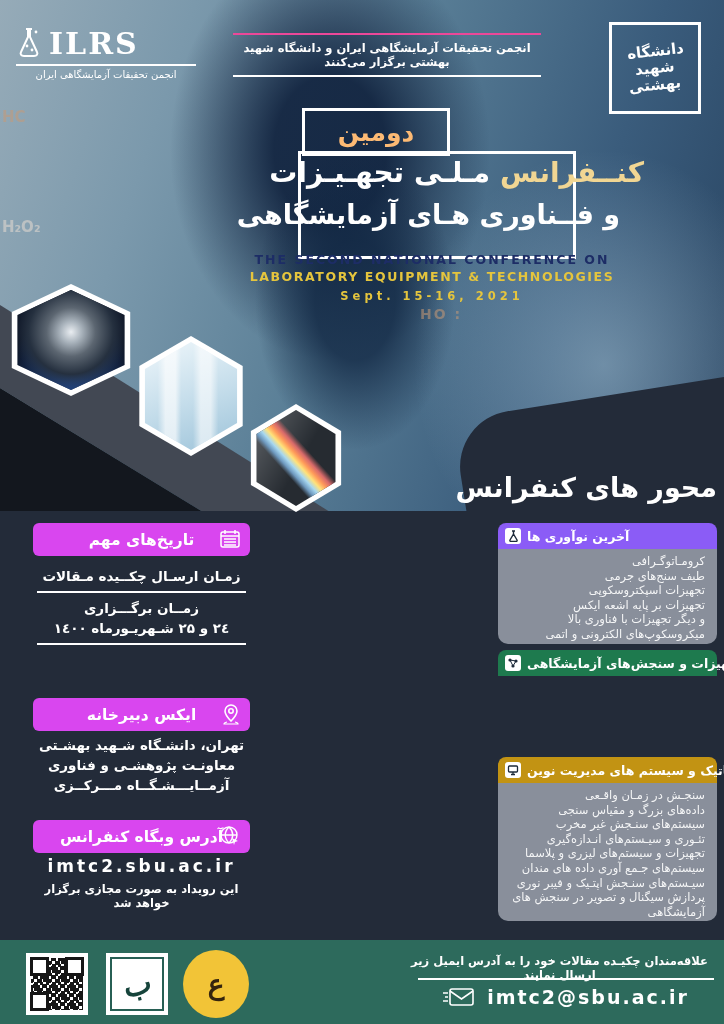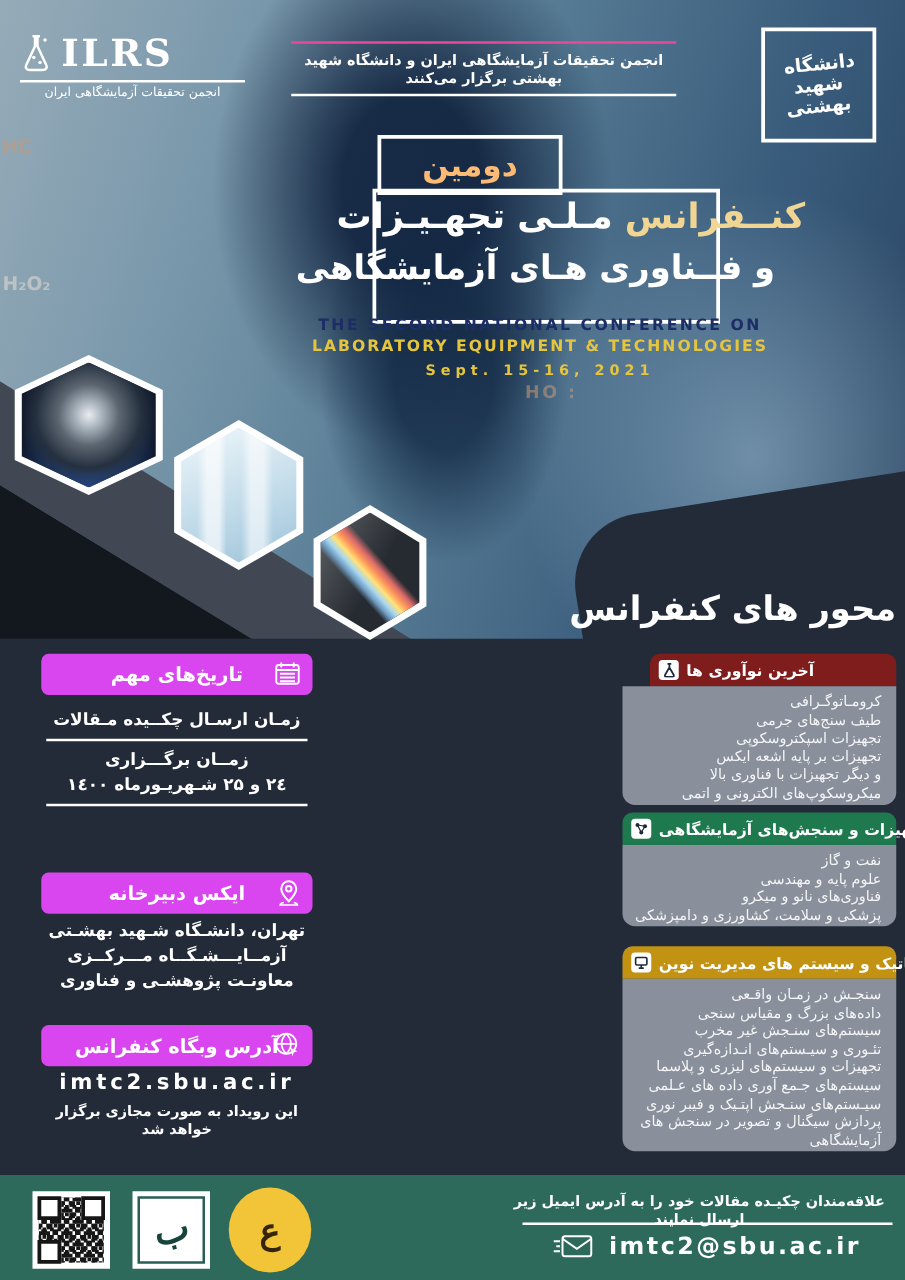--- a/index.html
+++ b/index.html
@@ -69,21 +69,21 @@
   .en-block{position:absolute;left:242px;top:252px;width:380px;z-index:5;text-align:center;font-weight:bold;}
   .en1{color:#1d2d66;font-size:12.5px;letter-spacing:2px;}
   .en2{color:#e5c53d;font-size:12.5px;letter-spacing:1.6px;margin-top:2px;}
   .en-date{color:#e5c53d;font-size:11.5px;letter-spacing:4px;margin-top:5px;}
   
   .topics-heading{position:absolute;right:7px;top:472px;width:320px;z-index:5;color:#fff;direction:rtl;
                   text-align:right;font-size:27px;font-weight:bold;}
   .topic-box{position:absolute;left:498px;width:219px;z-index:5;}
   .tb1{top:523px;} .tb2{top:650px;} .tb3{top:757px;}
   .topic-header{height:26px;border-radius:8px 8px 0 0;display:flex;align-items:center;gap:6px;padding:0 7px;}
-  .tb1 .topic-header{background:#7f1d1d;margin-left:22px;} .tb2 .topic-header{background:#1e7a4e;} .tb3 .topic-header{background:#c29313;}
+  .tb1 .topic-header{background:#8b5cf6;} .tb2 .topic-header{background:#1e7a4e;} .tb3 .topic-header{background:#c29313;}
   .topic-ico{width:16px;height:16px;background:#fff;border-radius:3px;display:flex;align-items:center;justify-content:center;flex:0 0 16px;}
   .topic-title{color:#fff;font-size:12.5px;font-weight:bold;direction:rtl;white-space:nowrap;}
   .topic-body{background:rgba(160,166,177,.82);border-radius:0 0 10px 10px;padding:5px 12px 2px 8px;}
   .topic-item{color:#f4f5f6;font-size:11.5px;line-height:14.6px;direction:rtl;text-align:right;}
   
   .side-header{position:absolute;left:33px;width:217px;height:33px;background:#d946ef;border-radius:6px;z-index:5;
                display:flex;align-items:center;justify-content:center;}
   .side-header .t{color:#fff;font-size:15.5px;font-weight:bold;direction:rtl;}
   .side-header .ico{position:absolute;right:9px;top:5px;}
   .sh-dates{top:523px;} .sh-addr{top:698px;} .sh-web{top:820px;}
@@ -205,47 +205,40 @@
       <span class="topic-ico">
         <svg width="12" height="12" viewBox="0 0 12 12" fill="#1d2a3a">
           <circle cx="3" cy="3" r="1.6"></circle>
             <circle cx="9" cy="4" r="1.6"></circle>
             <circle cx="6" cy="9" r="1.6"></circle>
           <path d="M3 3L9 4M9 4L6 9M6 9L3 3" stroke="#1d2a3a" stroke-width="1" fill="none"></path>
         </svg>
       </span>
       <span class="topic-title">تجهیزات و سنجش‌های آزمایشگاهی</span>
     </div>
-    <div class="topic-body">
-
-    <div class="topic-item">نفت و گاز</div>
-        <div class="topic-item">علوم پایه و مهندسی</div>
-        <div class="topic-item">فناوری‌های نانو و میکرو</div>
-        <div class="topic-item">پزشکی و سلامت، کشاورزی و دامپزشکی</div>
-      </div>
   </div>
 
   <div class="topic-box tb3">
     <div class="topic-header">
       <span class="topic-ico">
         <svg width="12" height="12" viewBox="0 0 12 12" fill="none" stroke="#1d2a3a" stroke-width="1.3">
           <rect x="1.5" y="2" width="9" height="6" rx="1"></rect>
           <path d="M6 8v2M4 10.5h4"></path>
         </svg>
       </span>
       <span class="topic-title">اینفورماتیک و سیستم های مدیریت نوین</span>
     </div>
     <div class="topic-body">
 
     <div class="topic-item">سنجـش در زمـان واقـعی</div>
         <div class="topic-item">داده‌های بزرگ و مقیاس سنجی</div>
         <div class="topic-item">سیستم‌های سنـجش غیر مخرب</div>
         <div class="topic-item">تئـوری و سیـستم‌های انـدازه‌گیری</div>
         <div class="topic-item">تجهیزات و سیستم‌های لیزری و پلاسما</div>
-        <div class="topic-item">سیستم‌های جـمع آوری داده های عـلمی</div>
+        <div class="topic-item">سیستم‌های جـمع آوری داده های مندان</div>
         <div class="topic-item">سیـستم‌های سنـجش اپتـیک و فیبر نوری</div>
         <div class="topic-item">پردازش سیگنال و تصویر در سنجش های آزمایشگاهی</div>
       </div>
   </div>
 
   <div class="side-header sh-dates">
     <span class="t">تاریخ‌های مهم</span>
     <span class="ico">
       <svg width="22" height="22" viewBox="0 0 22 22" fill="none" stroke="#fff" stroke-width="1.5">
         <rect x="2" y="4" width="18" height="15" rx="2"></rect>
@@ -267,22 +260,22 @@
       <svg width="20" height="23" viewBox="0 0 20 23" fill="none" stroke="#fff" stroke-width="1.6">
         <path d="M10 2a6 6 0 0 1 6 6c0 4-6 10-6 10S4 12 4 8a6 6 0 0 1 6-6z"></path>
         <circle cx="10" cy="8" r="2.2"></circle>
         <path d="M6 19c-2 .5-3 1.2-3 2h14c0-.8-1-1.5-3-2" stroke-width="1.2"></path>
       </svg>
     </span>
   </div>
   <div class="side-text addr-body">
 
   <div>تهران، دانشـگاه شـهید بهشـتی</div>
+      <div>معاونـت پژوهشـی و فناوری</div>
       <div>آزمــایـــشـگــاه مـــرکــزی</div>
-      <div>معاونـت پژوهشـی و فناوری</div>
     </div>
 
   <div class="side-header sh-web">
     <span class="t">آدرس وبگاه کنفرانس</span>
     <span class="ico">
       <svg width="22" height="22" viewBox="0 0 22 22" fill="none" stroke="#fff" stroke-width="1.4">
         <circle cx="10" cy="10" r="8"></circle>
         <path d="M2 10h16M10 2c-5 5-5 11 0 16M10 2c5 5 5 11 0 16"></path>
         <path d="M13 13l6 3-3 1-1 3z" fill="#fff" stroke="none"></path>
       </svg>

